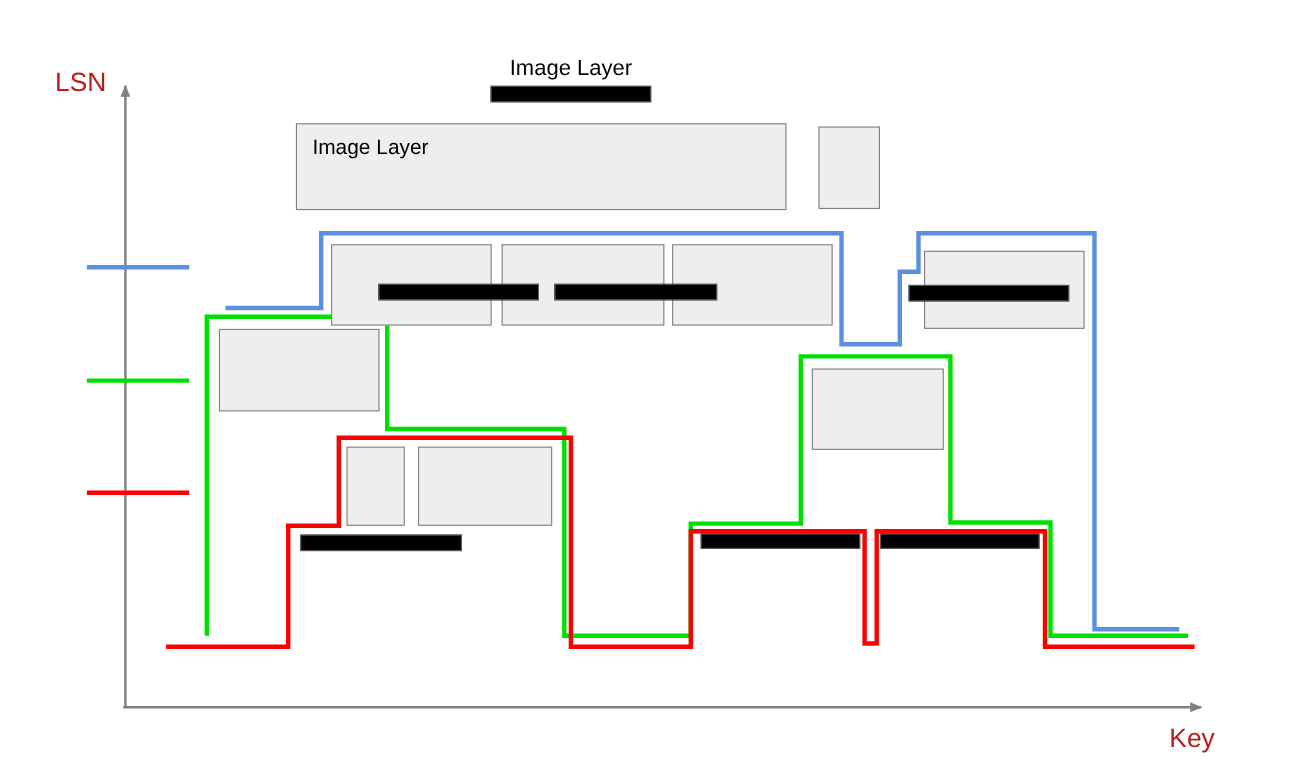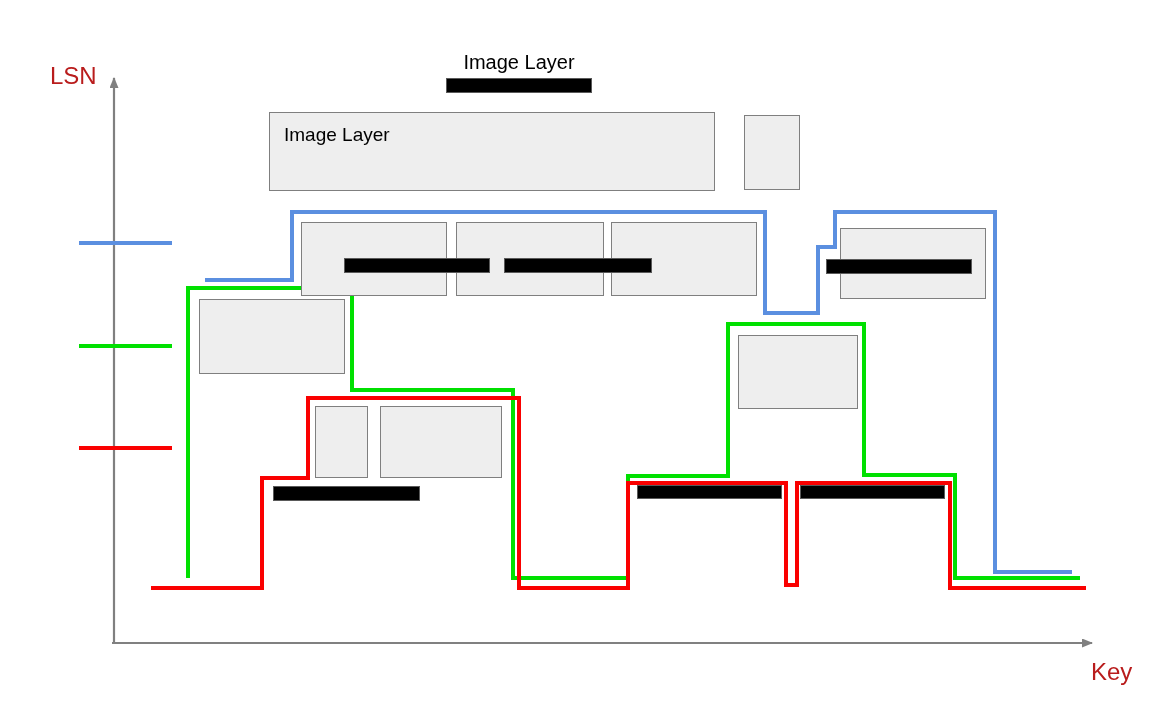--- a/index.html
+++ b/index.html
@@ -83,21 +83,21 @@
 
     <g id="series-group">
         <polyline points="205,280 292,280 292,212 765,212 765,313 818,313 818,247 835,247 835,212 995,212 995,572 1072,572" fill="none" stroke="#5b8fe0" stroke-width="4" stroke-linejoin="miter" stroke-linecap="butt"></polyline>
         <polyline points="188,578 188,288 352,288 352,390 513,390 513,578 628,578 628,476 728,476 728,324 864,324 864,475 955,475 955,578 1080,578" fill="none" stroke="#00e000" stroke-width="4" stroke-linejoin="miter" stroke-linecap="butt"></polyline>
         <polyline points="151,588 262,588 262,478 308,478 308,398 519,398 519,588 628,588 628,483 786,483 786,585 797,585 797,483 950,483 950,588 1086,588" fill="none" stroke="#fa0000" stroke-width="4" stroke-linejoin="miter" stroke-linecap="butt"></polyline>
       </g>
   </svg>
 
   <div class="axis-label" style="left:50px; top:64px;">LSN</div>
 
-  <div class="axis-label" style="left:1063px; top:660px;margin-left:28px;">Key</div>
+  <div class="axis-label" style="left:1063px; top:660px;">Key</div>
 
   <div class="caption" style="left:419px; top:52px; width:200px;">Image Layer</div>
 
   <div id="boxes-host">
       <div class="layer-box" style="left: 269px; top: 112px; width: 446px; height: 79px;">
         <div class="box-label" style="left: 14px; top: 12px;">Image Layer</div>
       </div>
       <div class="layer-box" style="left: 744px; top: 115px; width: 56px; height: 75px;"></div>
       <div class="layer-box" style="left: 301px; top: 222px; width: 146px; height: 74px;"></div>
       <div class="layer-box" style="left: 456px; top: 222px; width: 148px; height: 74px;"></div>

